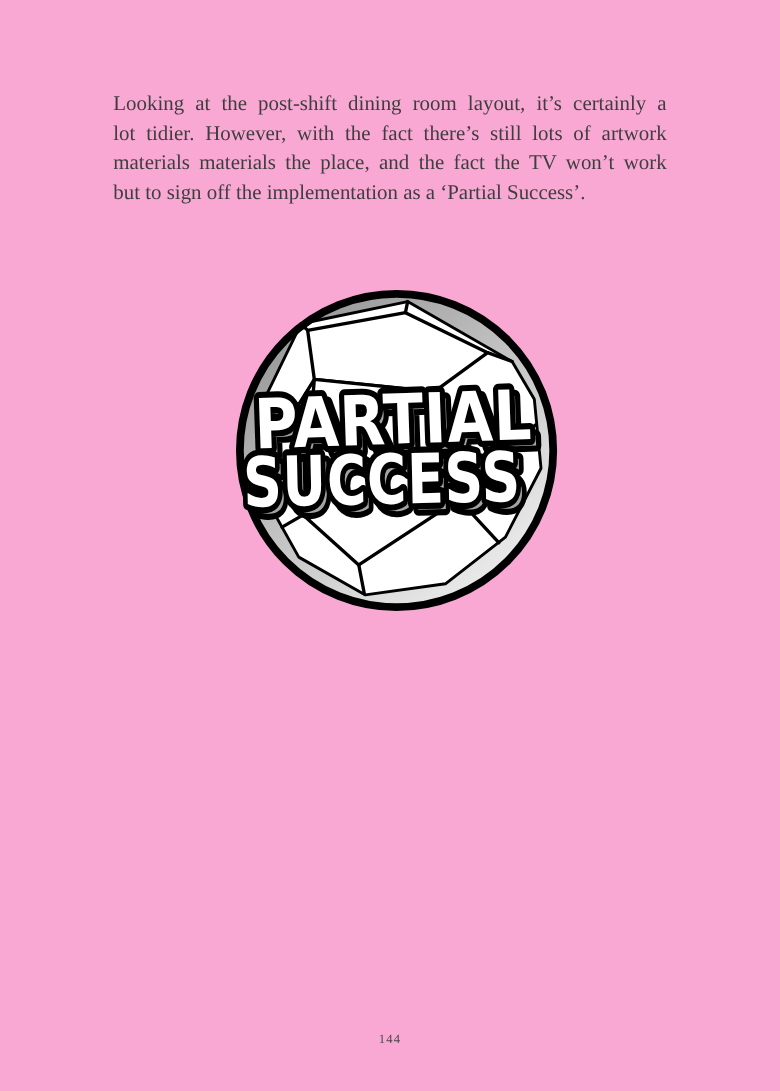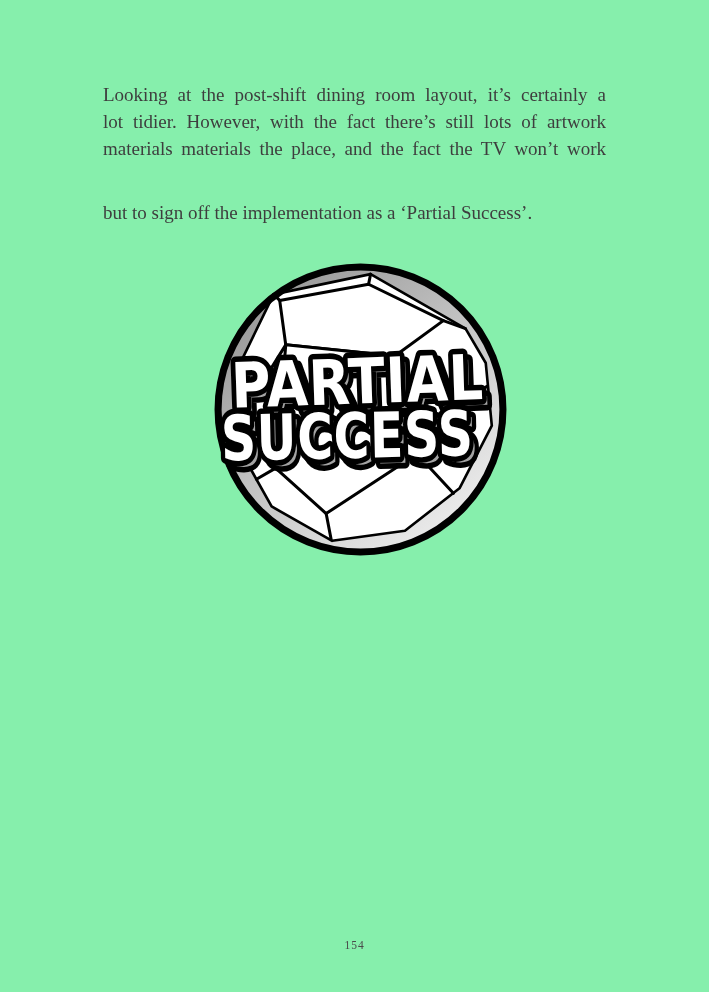--- a/index.html
+++ b/index.html
@@ -1,36 +1,35 @@
 <!DOCTYPE html>
 <html><head>
 <meta charset="utf-8">
 <style>
   html,body{margin:0;padding:0;background:#ffffff;}
   .page{
     position:relative;
     width:709px;height:992px;
-    background:#86efac;
+    background:#f9a8d4;
     overflow:hidden;
     font-family:"Liberation Serif", serif;
   }
   .paragraph{
     position:absolute;
     left:103px;top:81px;width:503px;
     font-size:19px;line-height:27px;
     color:#3e3e3e;
   }
   .paragraph .pline{
     text-align:justify;
     text-align-last:justify;
     white-space:normal;
   }
   .paragraph .pline.last{
     text-align-last:left;
-    margin-top:37px;
   }
   .stamp{
     position:absolute;
     left:211px;top:260px;
     width:299px;height:299px;
   }
   .stamp svg{display:block;width:100%;height:100%;}
   .panel-lines{
     fill:none;stroke:#000;stroke-width:3;
     stroke-linejoin:round;stroke-linecap:round;
@@ -117,15 +116,15 @@
         <text class="stamp-text stamp-shadow" x="150" y="148" textLength="250" lengthAdjust="spacingAndGlyphs">PARTIAL</text>
         <text class="stamp-text stamp-main" x="145" y="142" textLength="250" lengthAdjust="spacingAndGlyphs">PARTIAL</text>
       </g>
       <g transform="rotate(-1.2 135 176)">
         <text class="stamp-text stamp-shadow" x="140" y="202" textLength="250" lengthAdjust="spacingAndGlyphs">SUCCESS</text>
         <text class="stamp-text stamp-main" x="135" y="196" textLength="250" lengthAdjust="spacingAndGlyphs">SUCCESS</text>
       </g>
     </svg>
   </div>
 
-  <div class="page-number">154</div>
+  <div class="page-number">144</div>
 
 </div>
 
 </body></html>

